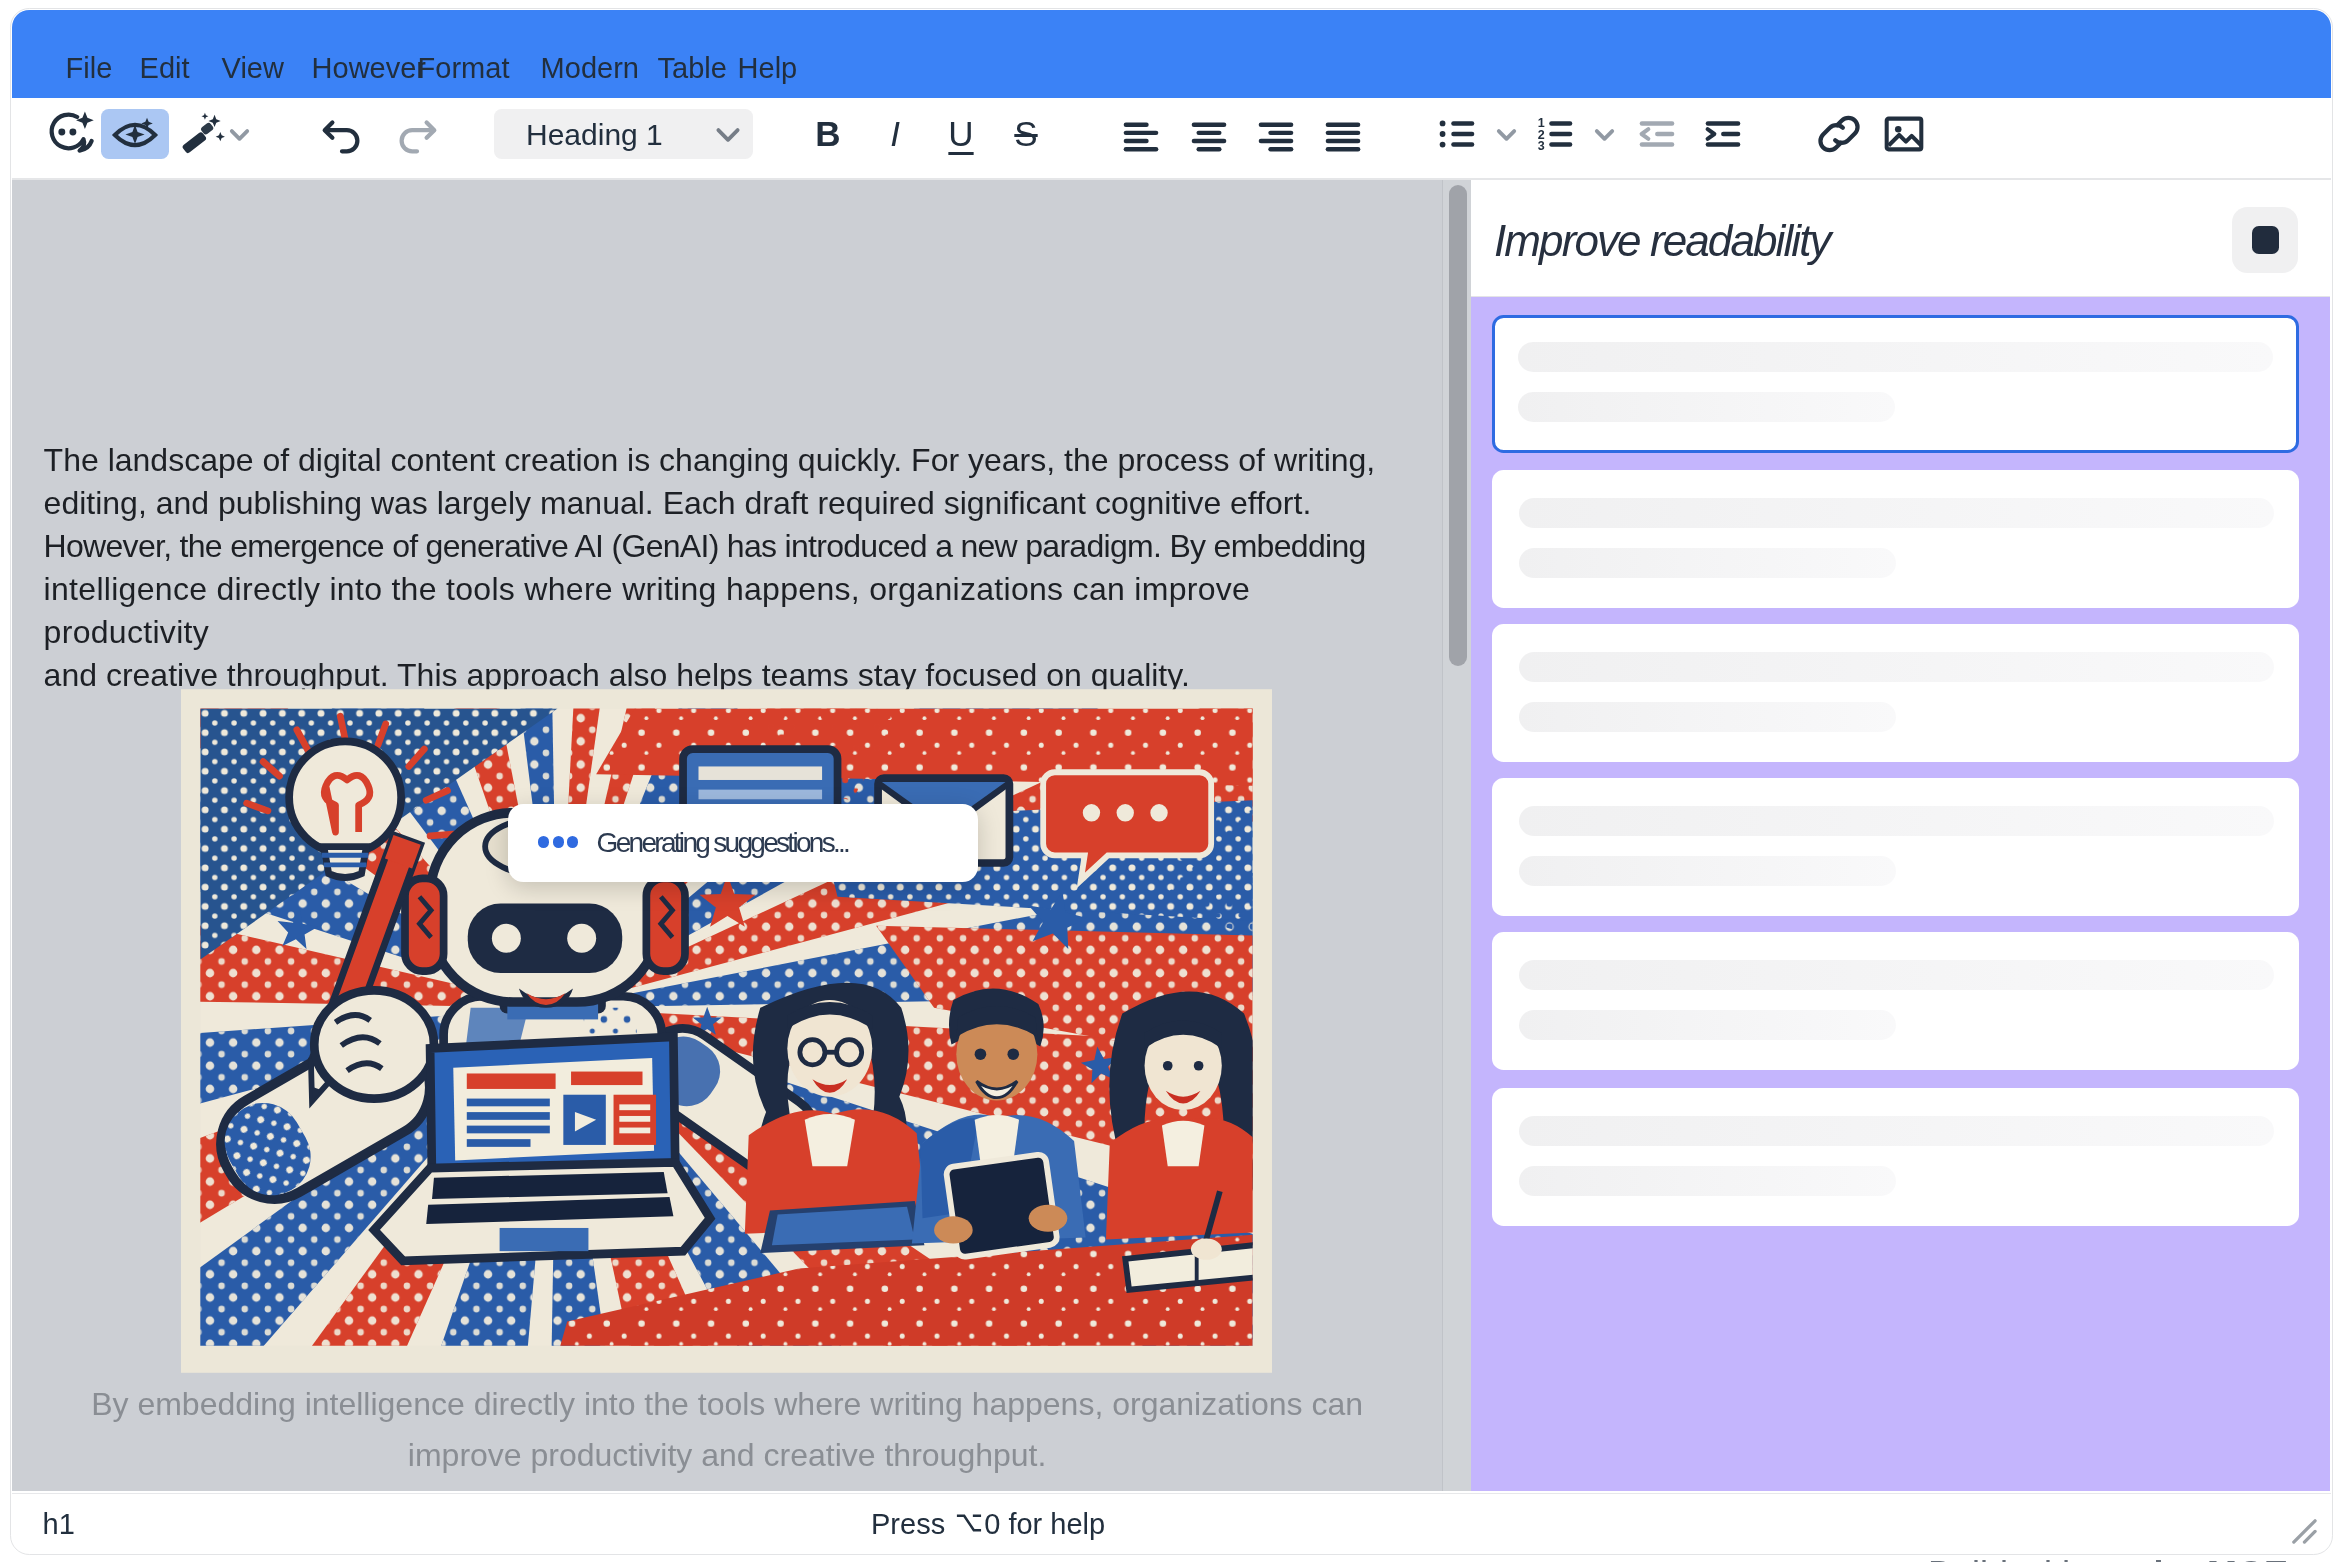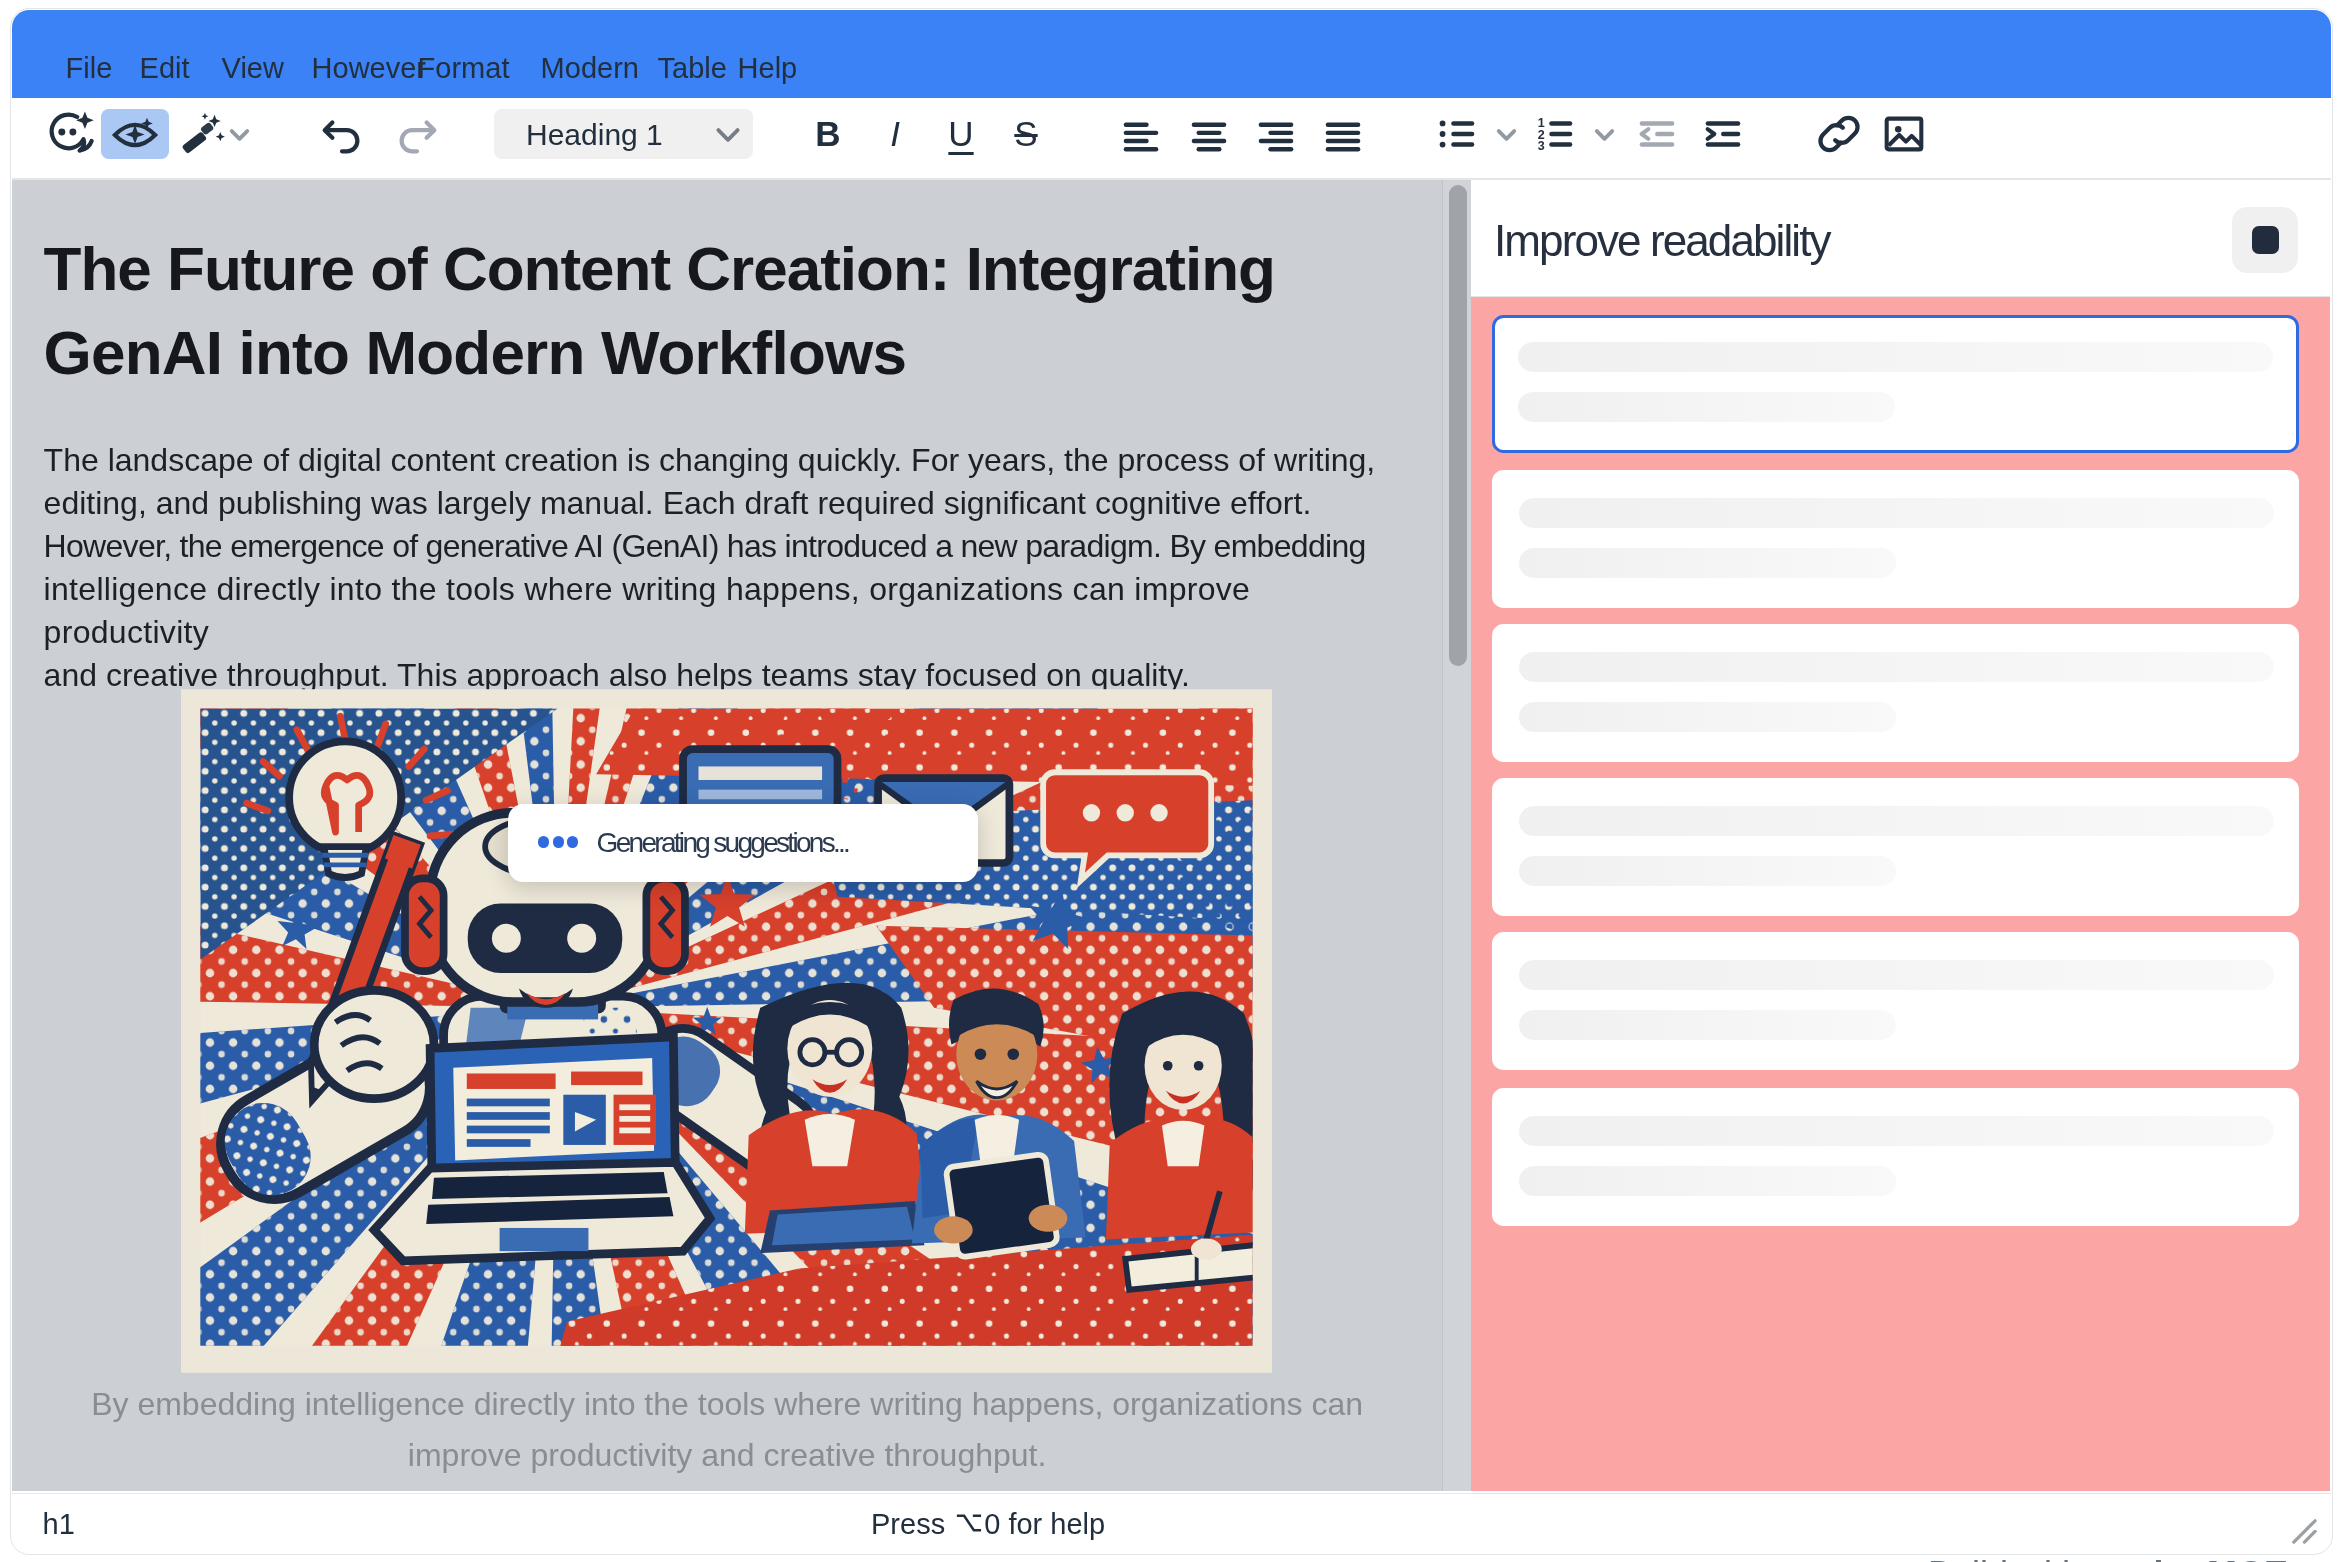--- a/index.html
+++ b/index.html
@@ -19,21 +19,21 @@
 #para { position:absolute; left:32px; top:259px; width:1381px; font-size:32px; line-height:43px; color:#1d2025; z-index:2; }
 #caption { position:absolute; left:32px; top:1199px; width:1367px; font-size:32px; line-height:51px; color:#8a8e94; text-align:center; z-index:2; }
 #artwork { position:absolute; left:169px; top:509px; width:1091px; height:684px; z-index:2; }
 
 #pill { position:absolute; left:496px; top:624px; width:470px; height:78px; background:#fff; border-radius:15.4px; box-shadow:0 5.8px 23px rgba(0,0,0,.18); z-index:10; }
 #pilltext { position:absolute; left:585px; top:641px; font-size:28px; line-height:44px; color:#2c3a50; z-index:11; letter-spacing:-2.7px; }
 
 #scrollzone { left:1442px; top:180px; width:29px; height:1311px; background:#d0d3d7; border-left:1.9px solid #c0c3c8; z-index:3; }
 #thumb { left:1449px; top:185px; width:18.3px; height:481px; border-radius:9.7px; background:#a0a3a9; z-index:4; }
 
-#sidebar { left:1471px; top:180px; width:859px; height:1311px; background:#fca5a5; z-index:3; }
+#sidebar { left:1471px; top:180px; width:859px; height:1311px; background:#c4b5fd; z-index:3;font-style:italic; }
 #sbheader { position:absolute; left:0; top:0; width:859px; height:117px; background:#fff; border-bottom:1.9px solid #e4e4e6; }
 #sbtitle { position:absolute; left:23px; top:34px; font-size:44px; line-height:54px; color:#27303f; font-weight:400; letter-spacing:-1.9px;}
 #stopbtn { position:absolute; left:761px; top:27px; width:66px; height:66px; border-radius:15.4px; background:#f0f0f1; }
 #stopbtn i { position:absolute; left:20px; top:19.3px; width:27px; height:28px; border-radius:6.8px; background:#212c3d; }
 .card { position:absolute; left:21px; width:807px; height:138px; background:#fff; border-radius:11.6px; }
 .bar { position:absolute; border-radius:15.4px; height:30px; background:linear-gradient(90deg,#f0f0f1,#f9f9fa); }
 .bar1 { left:27px; top:28px; width:755px; }
 .bar2 { left:27px; top:78px; width:377px; }
 
 #statusbar { left:11.6px; top:1493px; width:2319px; height:60px; background:#fff; border-top:1.9px solid #e7e8ea; border-radius:0 0 17.4px 17.4px; z-index:5; }
@@ -193,21 +193,20 @@
 <div class="tbtn" style="left:1879px; top:109px;"> 
     <svg width="50" height="50" viewBox="0 0 52 52" fill="none"> 
       <rect x="8" y="10" width="36" height="32" rx="2" stroke="#222f3e" stroke-width="4.2" fill="none"></rect> 
       <circle cx="20" cy="21" r="3.4" fill="#222f3e"></circle> 
       <path d="M10 38 l11 -11 l7 7 l6 -6 l10 10" stroke="#222f3e" stroke-width="4.2" fill="none" stroke-linejoin="round"></path> 
     </svg>
   </div>
 <div class="abs" id="toolbarline"></div>
 
 <div class="abs" id="content">
-  <div id="h1t"><span style="letter-spacing:-1px">The Future of Content Creation: Integrating</span><br><span style="letter-spacing:-0.8px">GenAI into Modern Workflows</span></div>
   <div id="para">The landscape of digital content creation is changing quickly. For years, the process of writing,<br>editing, and publishing was largely manual. Each draft required significant cognitive effort.<br><span style="letter-spacing:-0.7px">However, the emergence of generative AI (GenAI) has introduced a new paradigm. By embedding</span><br><span style="letter-spacing:0.3px">intelligence directly into the tools where writing happens, organizations can improve productivity</span><br>and creative throughput. This approach also helps teams stay focused on quality.</div>
   <div id="artwork"><svg width="1091" height="684" viewBox="0 0 1130 708">
 <defs>
 <pattern id="pw" width="24" height="24" patternUnits="userSpaceOnUse">
             <circle cx="6" cy="6" r="4.4" fill="#efe9da" opacity="0.95"></circle>
             <circle cx="18" cy="18" r="3.4" fill="#efe9da" opacity="0.9"></circle>
           </pattern>
 <pattern id="pw2" width="20" height="20" patternUnits="userSpaceOnUse">
             <circle cx="5" cy="5" r="3.6" fill="#efe9da"></circle>
             <circle cx="15" cy="15" r="2.8" fill="#efe9da"></circle>

